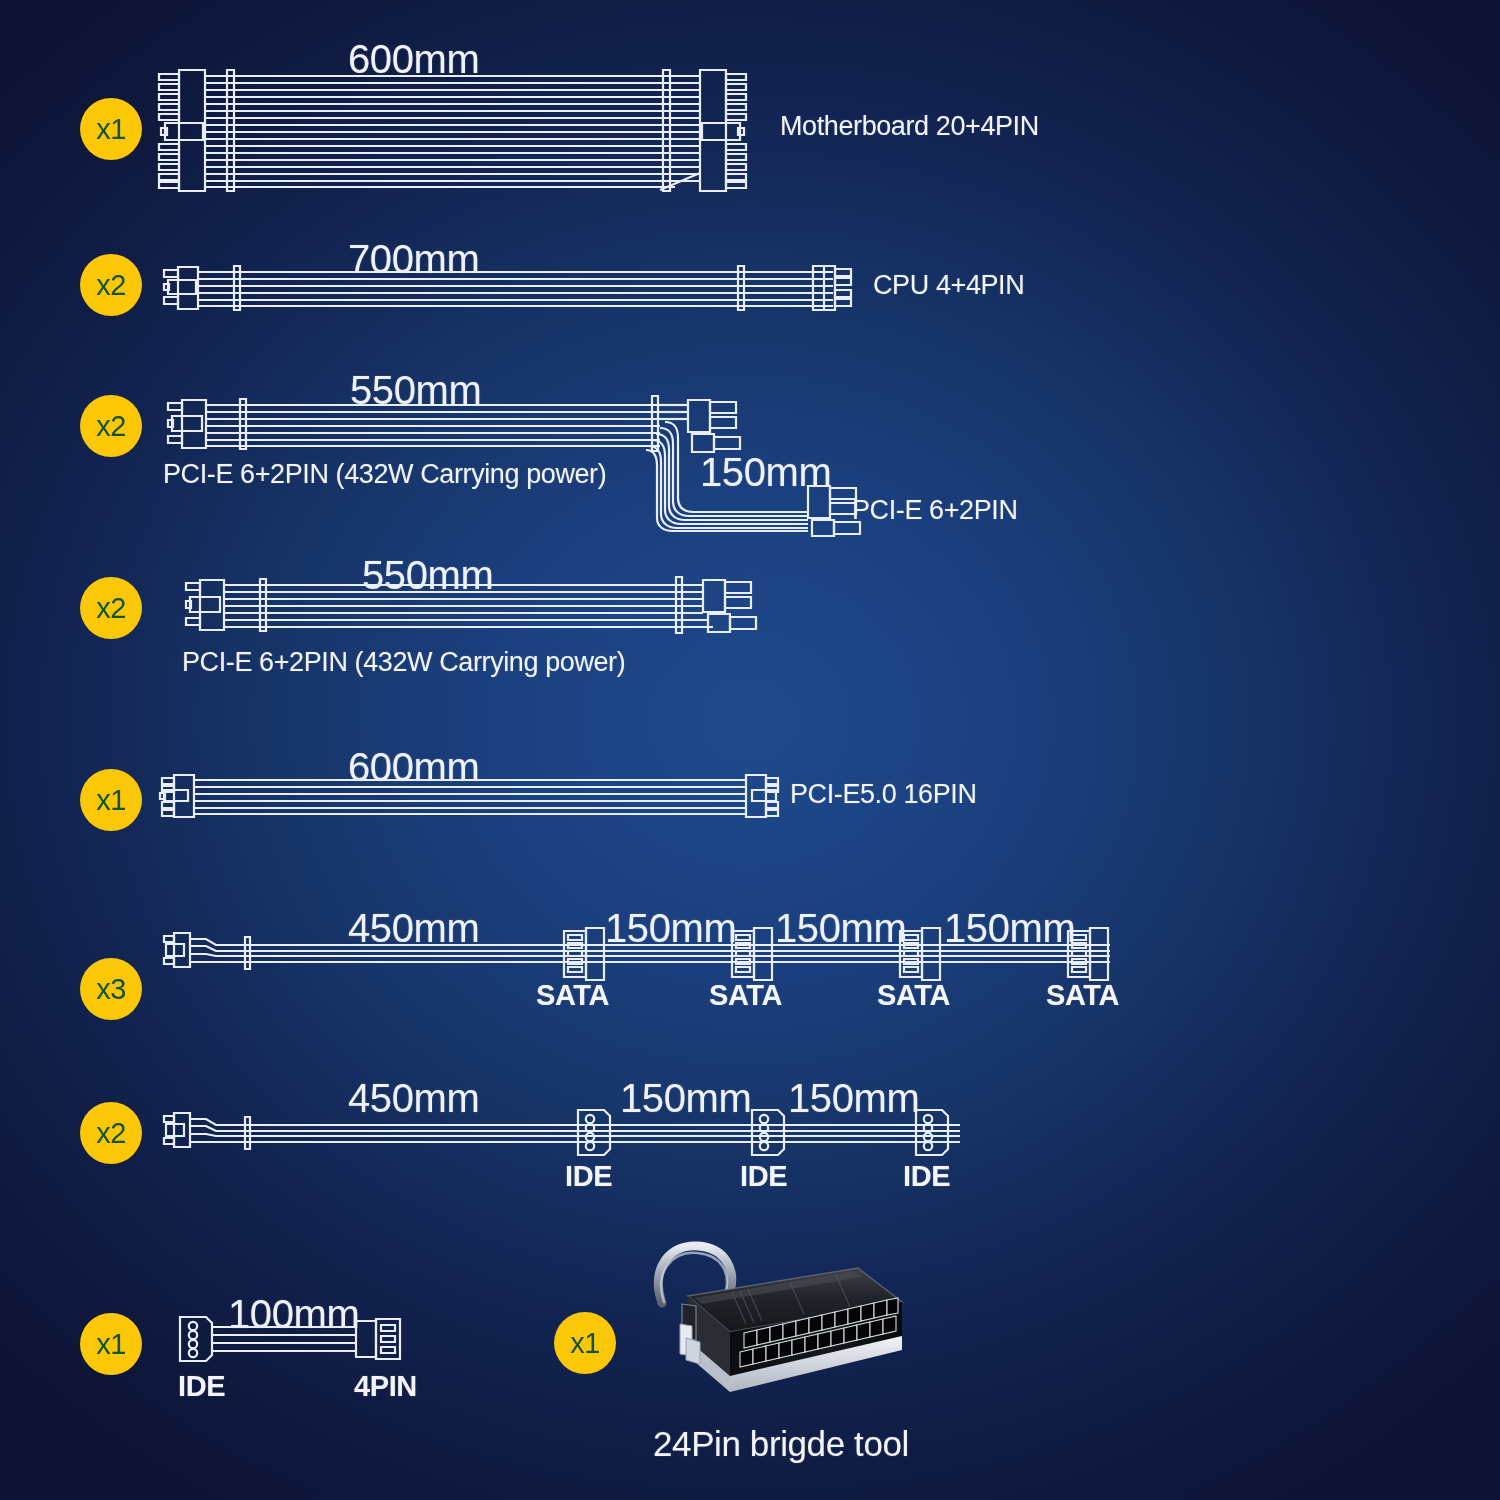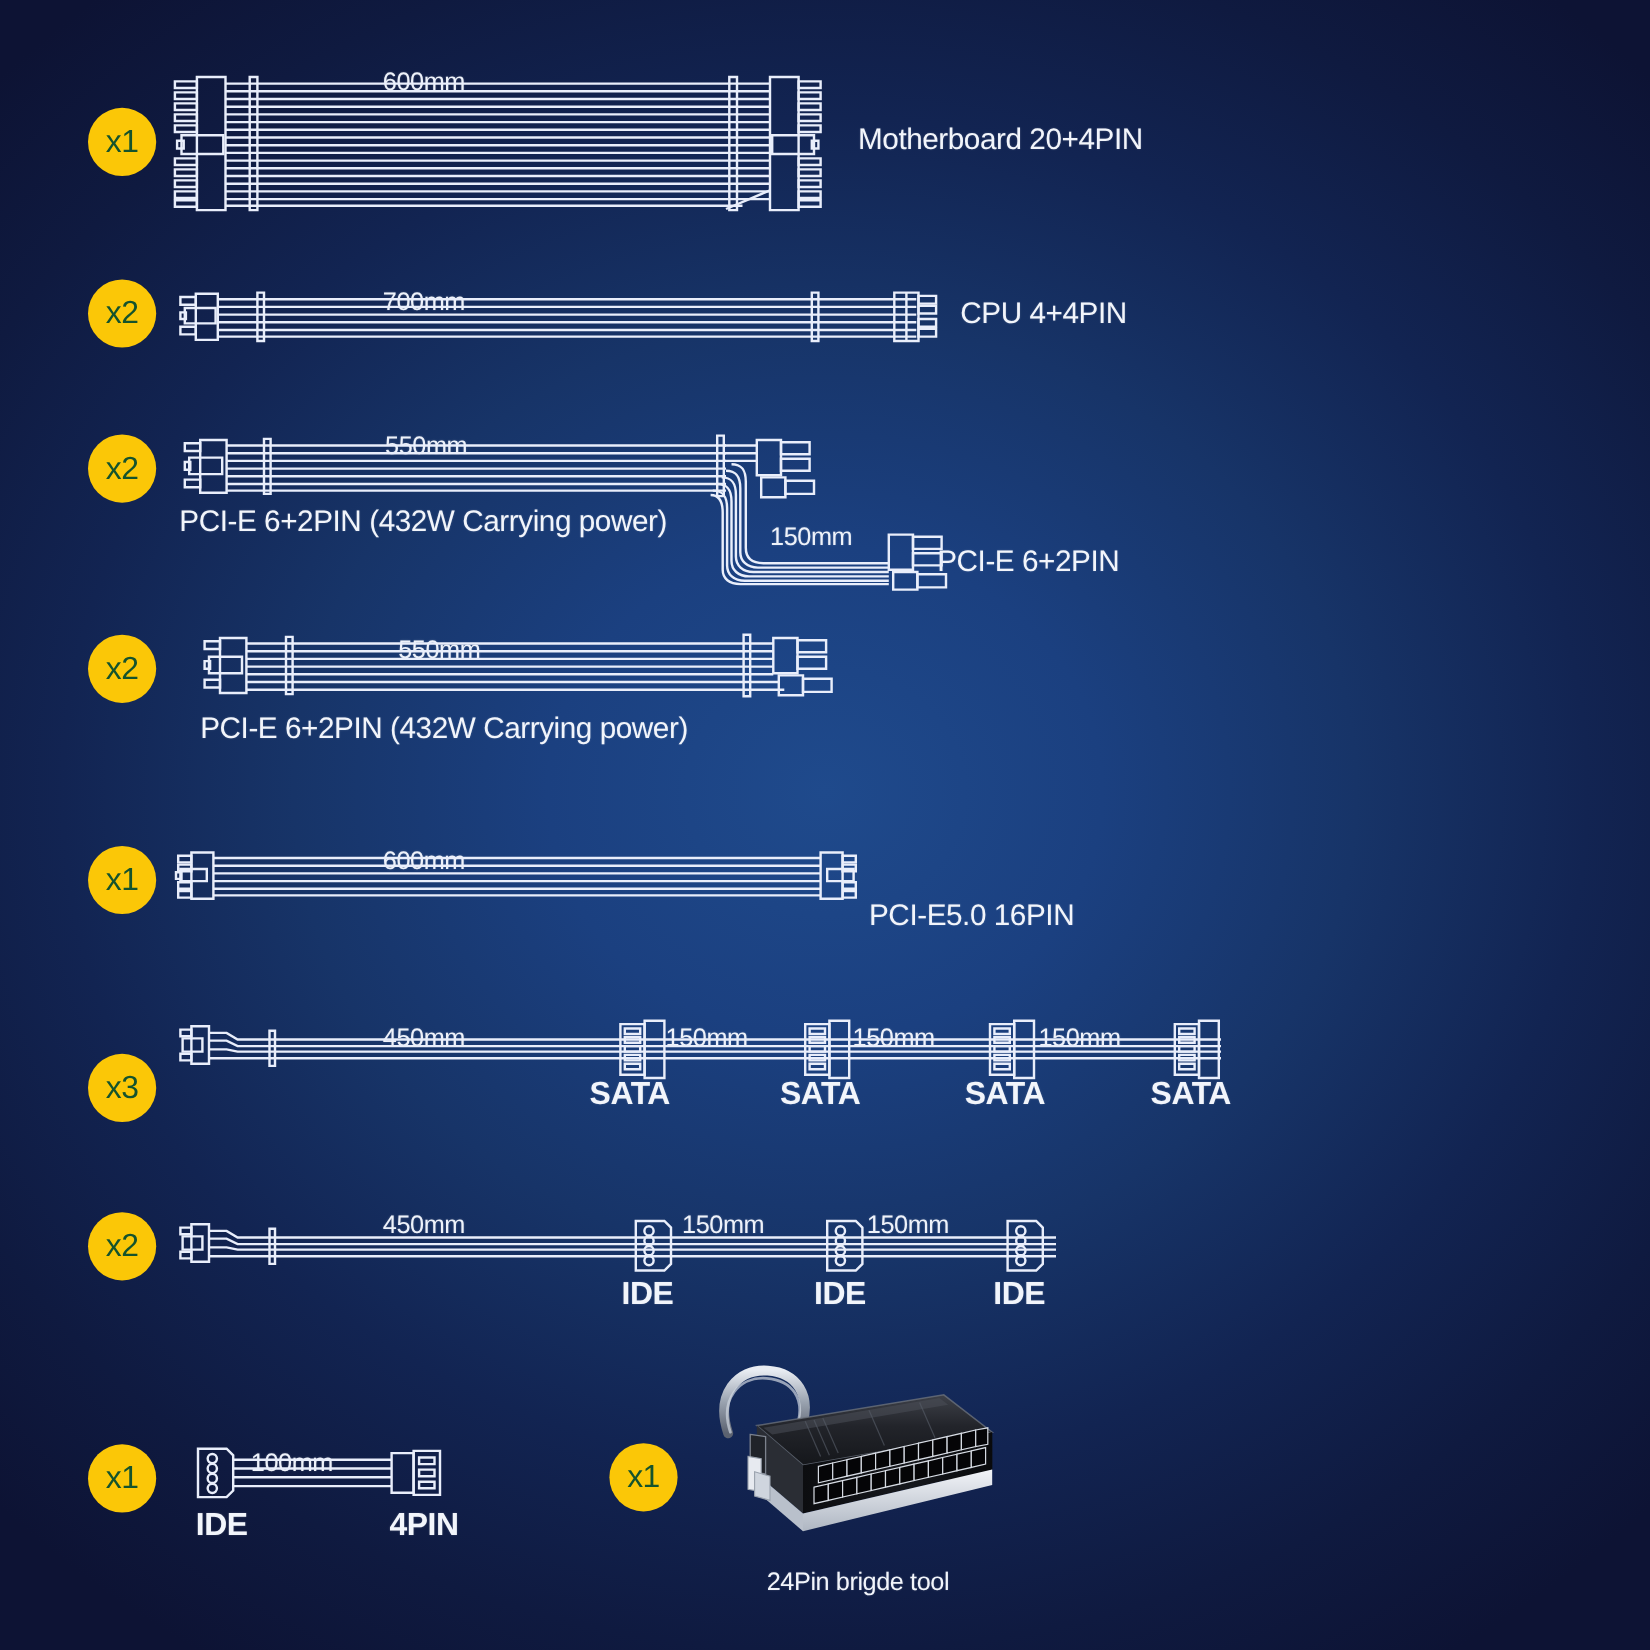--- a/index.html
+++ b/index.html
@@ -37,36 +37,35 @@
     align-items: center;
     justify-content: center;
     letter-spacing: -0.5px;
     box-shadow: 0 0 0 0 rgba(0,0,0,0);
   }
 
   
   .dim {
     position: absolute;
     color: #eef2fa;
-    font-size: 23px;
+    font-size: 40px;
     white-space: nowrap;
     letter-spacing: -0.4px;
     text-shadow: 0 0 2px rgba(255,255,255,0.25);
-    margin-top: 24px;
   }
   .lbl {
     position: absolute;
     color: #f2f5fb;
     font-size: 27px;
     white-space: nowrap;
     letter-spacing: -0.4px;
     text-shadow: 0 0 2px rgba(255,255,255,0.2);
   }
   .lbl.small { font-size: 29px; font-weight: bold; }
-  .lbl.big   { font-size: 23px; margin-left: 44px; }
+  .lbl.big   { font-size: 35px; }
 
   
   .art { position: absolute; overflow: visible; }
   .art line, .art path, .art rect, .art polyline, .art polygon, .art circle {
     fill: none;
     stroke: #e9eefb;
     stroke-width: 2.2;
     stroke-linejoin: miter;
     stroke-linecap: butt;
     vector-effect: non-scaling-stroke;
@@ -267,21 +266,21 @@
 
   <rect x="525" y="2" width="22" height="32"></rect>
   <rect x="547" y="4" width="26" height="11"></rect>
   <rect x="547" y="19" width="26" height="11"></rect>
   <rect x="530" y="36" width="22" height="18"></rect>
   <rect x="552" y="39" width="26" height="12"></rect>
 </svg>
 
 <div class="badge" style="left:80px; top:769px;">x1</div>
 <div class="dim" style="left:348px; top:745px;">600mm</div>
-<div class="lbl" style="left:790px; top:817px;">PCI-E5.0 16PIN</div>
+<div class="lbl" style="left:790px; top:779px;">PCI-E5.0 16PIN</div>
 
 <svg class="art" style="left:158px; top:773px;" width="620" height="46" viewBox="0 0 620 46">
   <rect x="16" y="2" width="20" height="42"></rect>
   <g class="thin">
     <rect x="4" y="5" width="12" height="6"></rect>
     <rect x="4" y="13" width="12" height="6"></rect>
     <rect x="4" y="29" width="12" height="6"></rect>
     <rect x="4" y="37" width="12" height="6"></rect>
   </g>
   <rect x="6" y="17" width="24" height="11"></rect>

